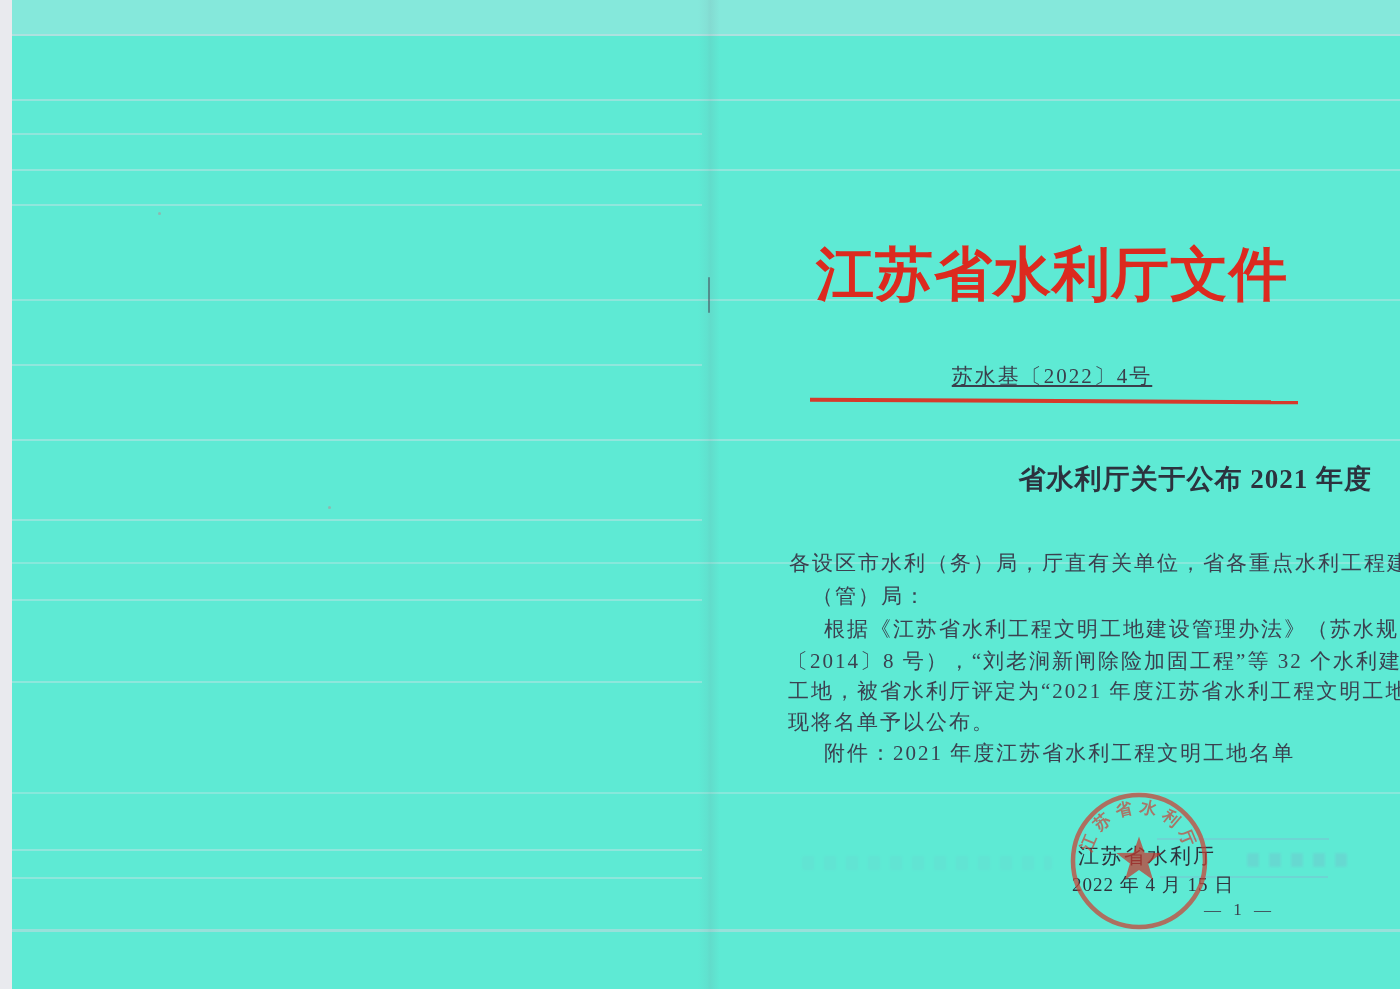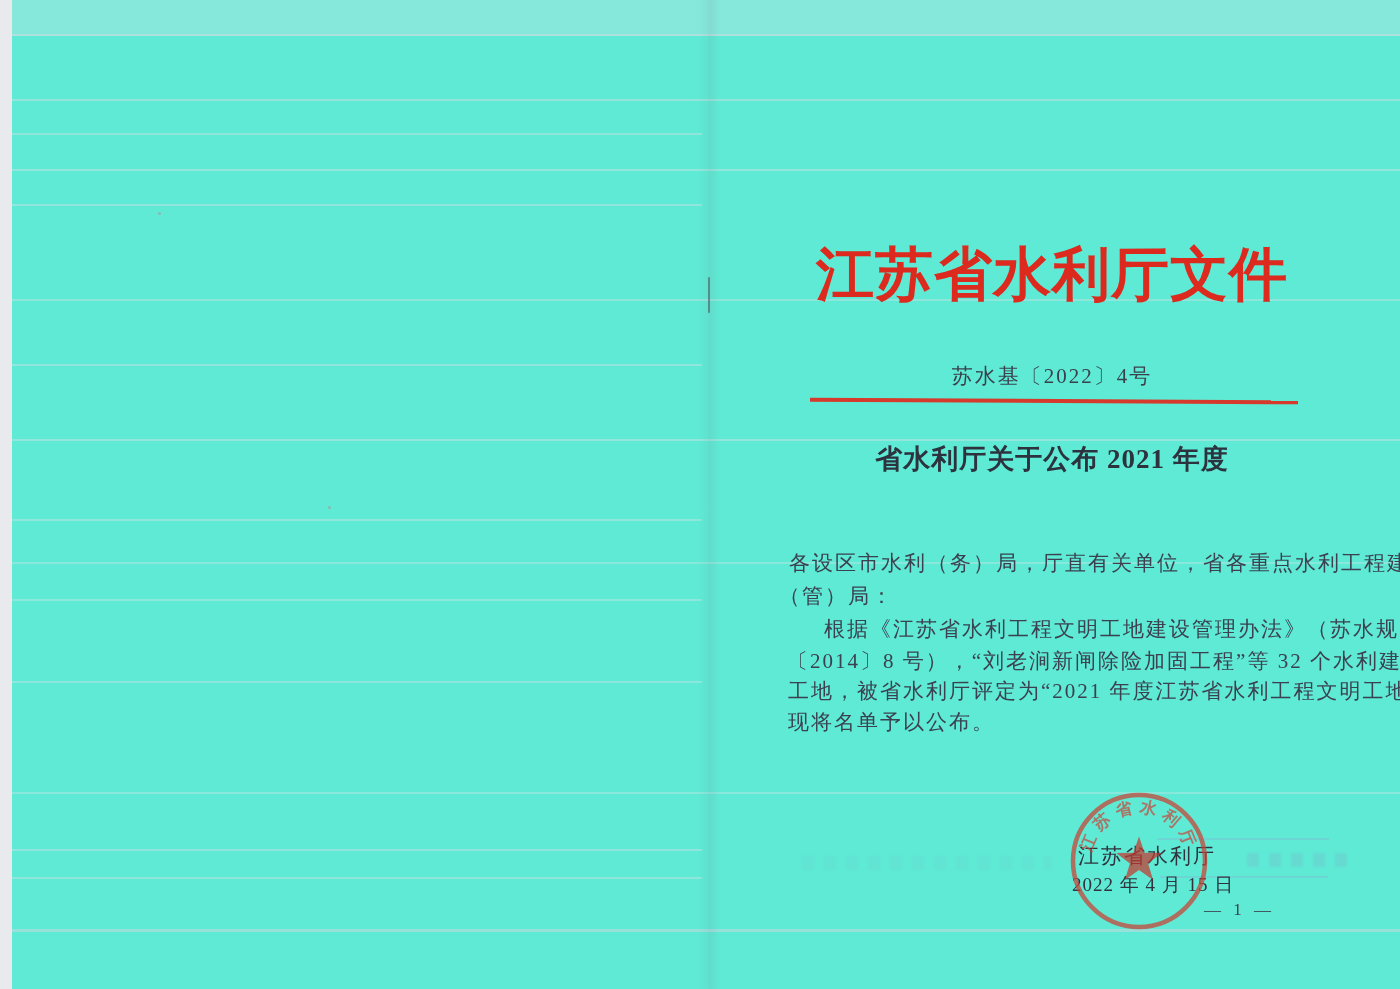--- a/index.html
+++ b/index.html
@@ -29,27 +29,27 @@
   .speck{position:absolute;width:3px;height:3px;border-radius:50%;background:rgba(202,122,132,0.45);}
   
   .letterhead{
     position:absolute;left:700px;top:236px;width:680px;
     text-align:center;
     font-size:58px;font-weight:bold;letter-spacing:1px;
     color:#dc2a1f;white-space:nowrap;
   }
   .doc-number{
     position:absolute;left:790px;top:362px;width:500px;
-    text-align:center;font-size:21px;letter-spacing:2px;color:#3a3f4c;
+    text-align:center;font-size:21px;letter-spacing:2px;color:#3a3f4c;text-decoration:underline;
   }
   .red-rule{
     position:absolute;left:798px;top:399px;width:488px;height:4px;
     background:#d63a2c;transform:rotate(0.3deg);
   }
-  .doc-title{position:absolute;left:720px;top:443px;width:640px;text-align:center;color:#2c323e;}
+  .doc-title{position:absolute;left:720px;top:463px;width:640px;text-align:right;color:#2c323e;}
   .doc-title .t{font-size:27px;font-weight:bold;letter-spacing:1px;line-height:33px;white-space:nowrap;}
   .bl{
     position:absolute;font-size:21px;letter-spacing:2px;color:#3b4150;white-space:nowrap;
   }
   .sig{position:absolute;color:#2f333d;white-space:nowrap;z-index:2;}
   .pageno{
     position:absolute;left:1192px;top:900px;font-size:17px;letter-spacing:4px;
     color:#3c414e;z-index:2;white-space:nowrap;
   }
   
@@ -95,25 +95,26 @@
 
   <div class="doc-number">苏水基〔2022〕4号</div>
 
   <div class="red-rule"></div>
 
   <div class="doc-title">
     <div class="t">省水利厅关于公布 2021 年度</div>
   </div>
 
   <div class="bl" style="left:777px;top:549px;">各设区市水利（务）局，厅直有关单位，省各重点水利工程建设</div>
-  <div class="bl" style="left:767px;top:582px;">（管）局：</div>
+  <div class="bl" style="left:800px;top:582px;">（管）局：</div>
   <div class="bl" style="left:812px;top:615px;">根据《江苏省水利工程文明工地建设管理办法》（苏水规</div>
   <div class="bl" style="left:775px;top:647px;">〔2014〕8 号），“刘老涧新闸除险加固工程”等 32 个水利建设</div>
   <div class="bl" style="left:776px;top:677px;">工地，被省水利厅评定为“2021 年度江苏省水利工程文明工地”，</div>
   <div class="bl" style="left:776px;top:708px;font-family:Liberation Serif, serif;">现将名单予以公布。</div>
+  <div class="bl" style="left:812px;top:739px;">附件：2021 年度江苏省水利工程文明工地名单</div>
 
   <div class="bleed-line" style="left:1145px;top:838px;width:172px;"></div>
   <div class="bleed-line" style="left:1148px;top:876px;width:168px;"></div>
   <div class="bleed-text" style="left:1235px;top:853px;width:100px;opacity:0.55;"></div>
   <div class="bleed-text" style="left:790px;top:856px;width:250px;opacity:0.22;"></div>
 
   <div class="sig" style="left:1066px;top:842px;font-size:21px;letter-spacing:2px;">江苏省水利厅</div>
   <div class="sig" style="left:1060px;top:872px;font-size:19px;letter-spacing:1px;font-family:Liberation Serif, serif;">2022 年 4 月 15 日</div>
 
   <div class="seal">

